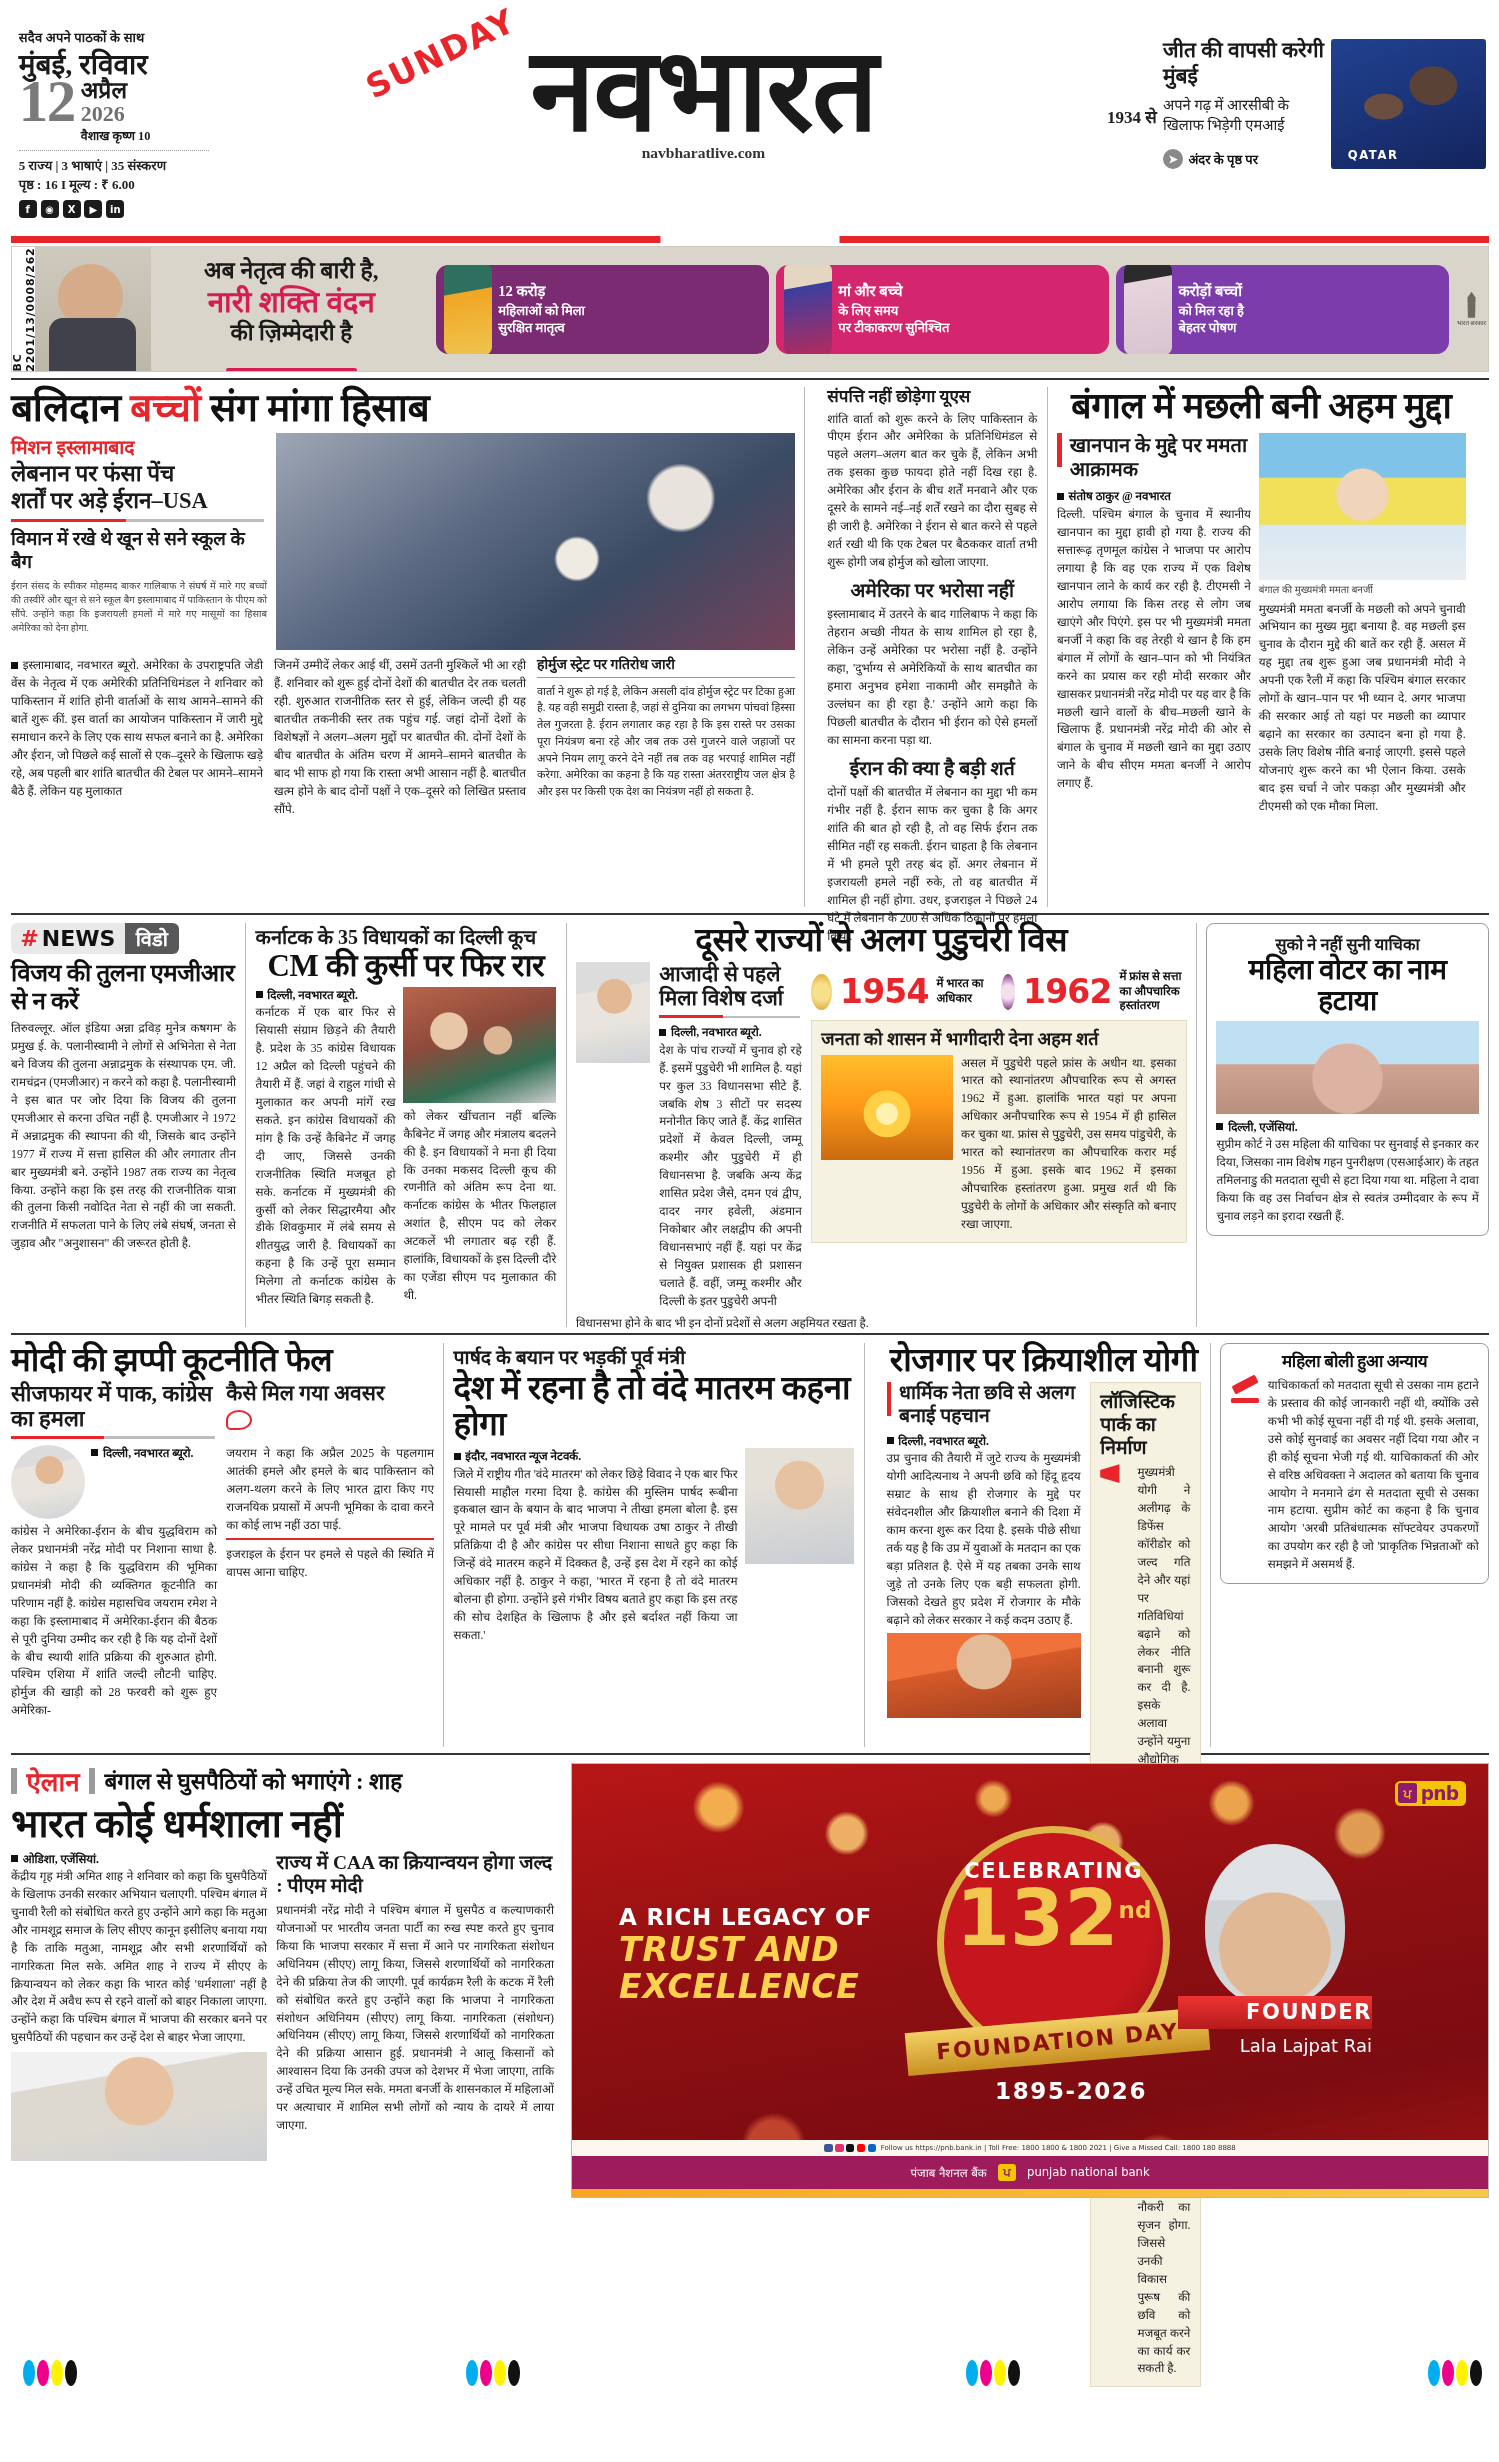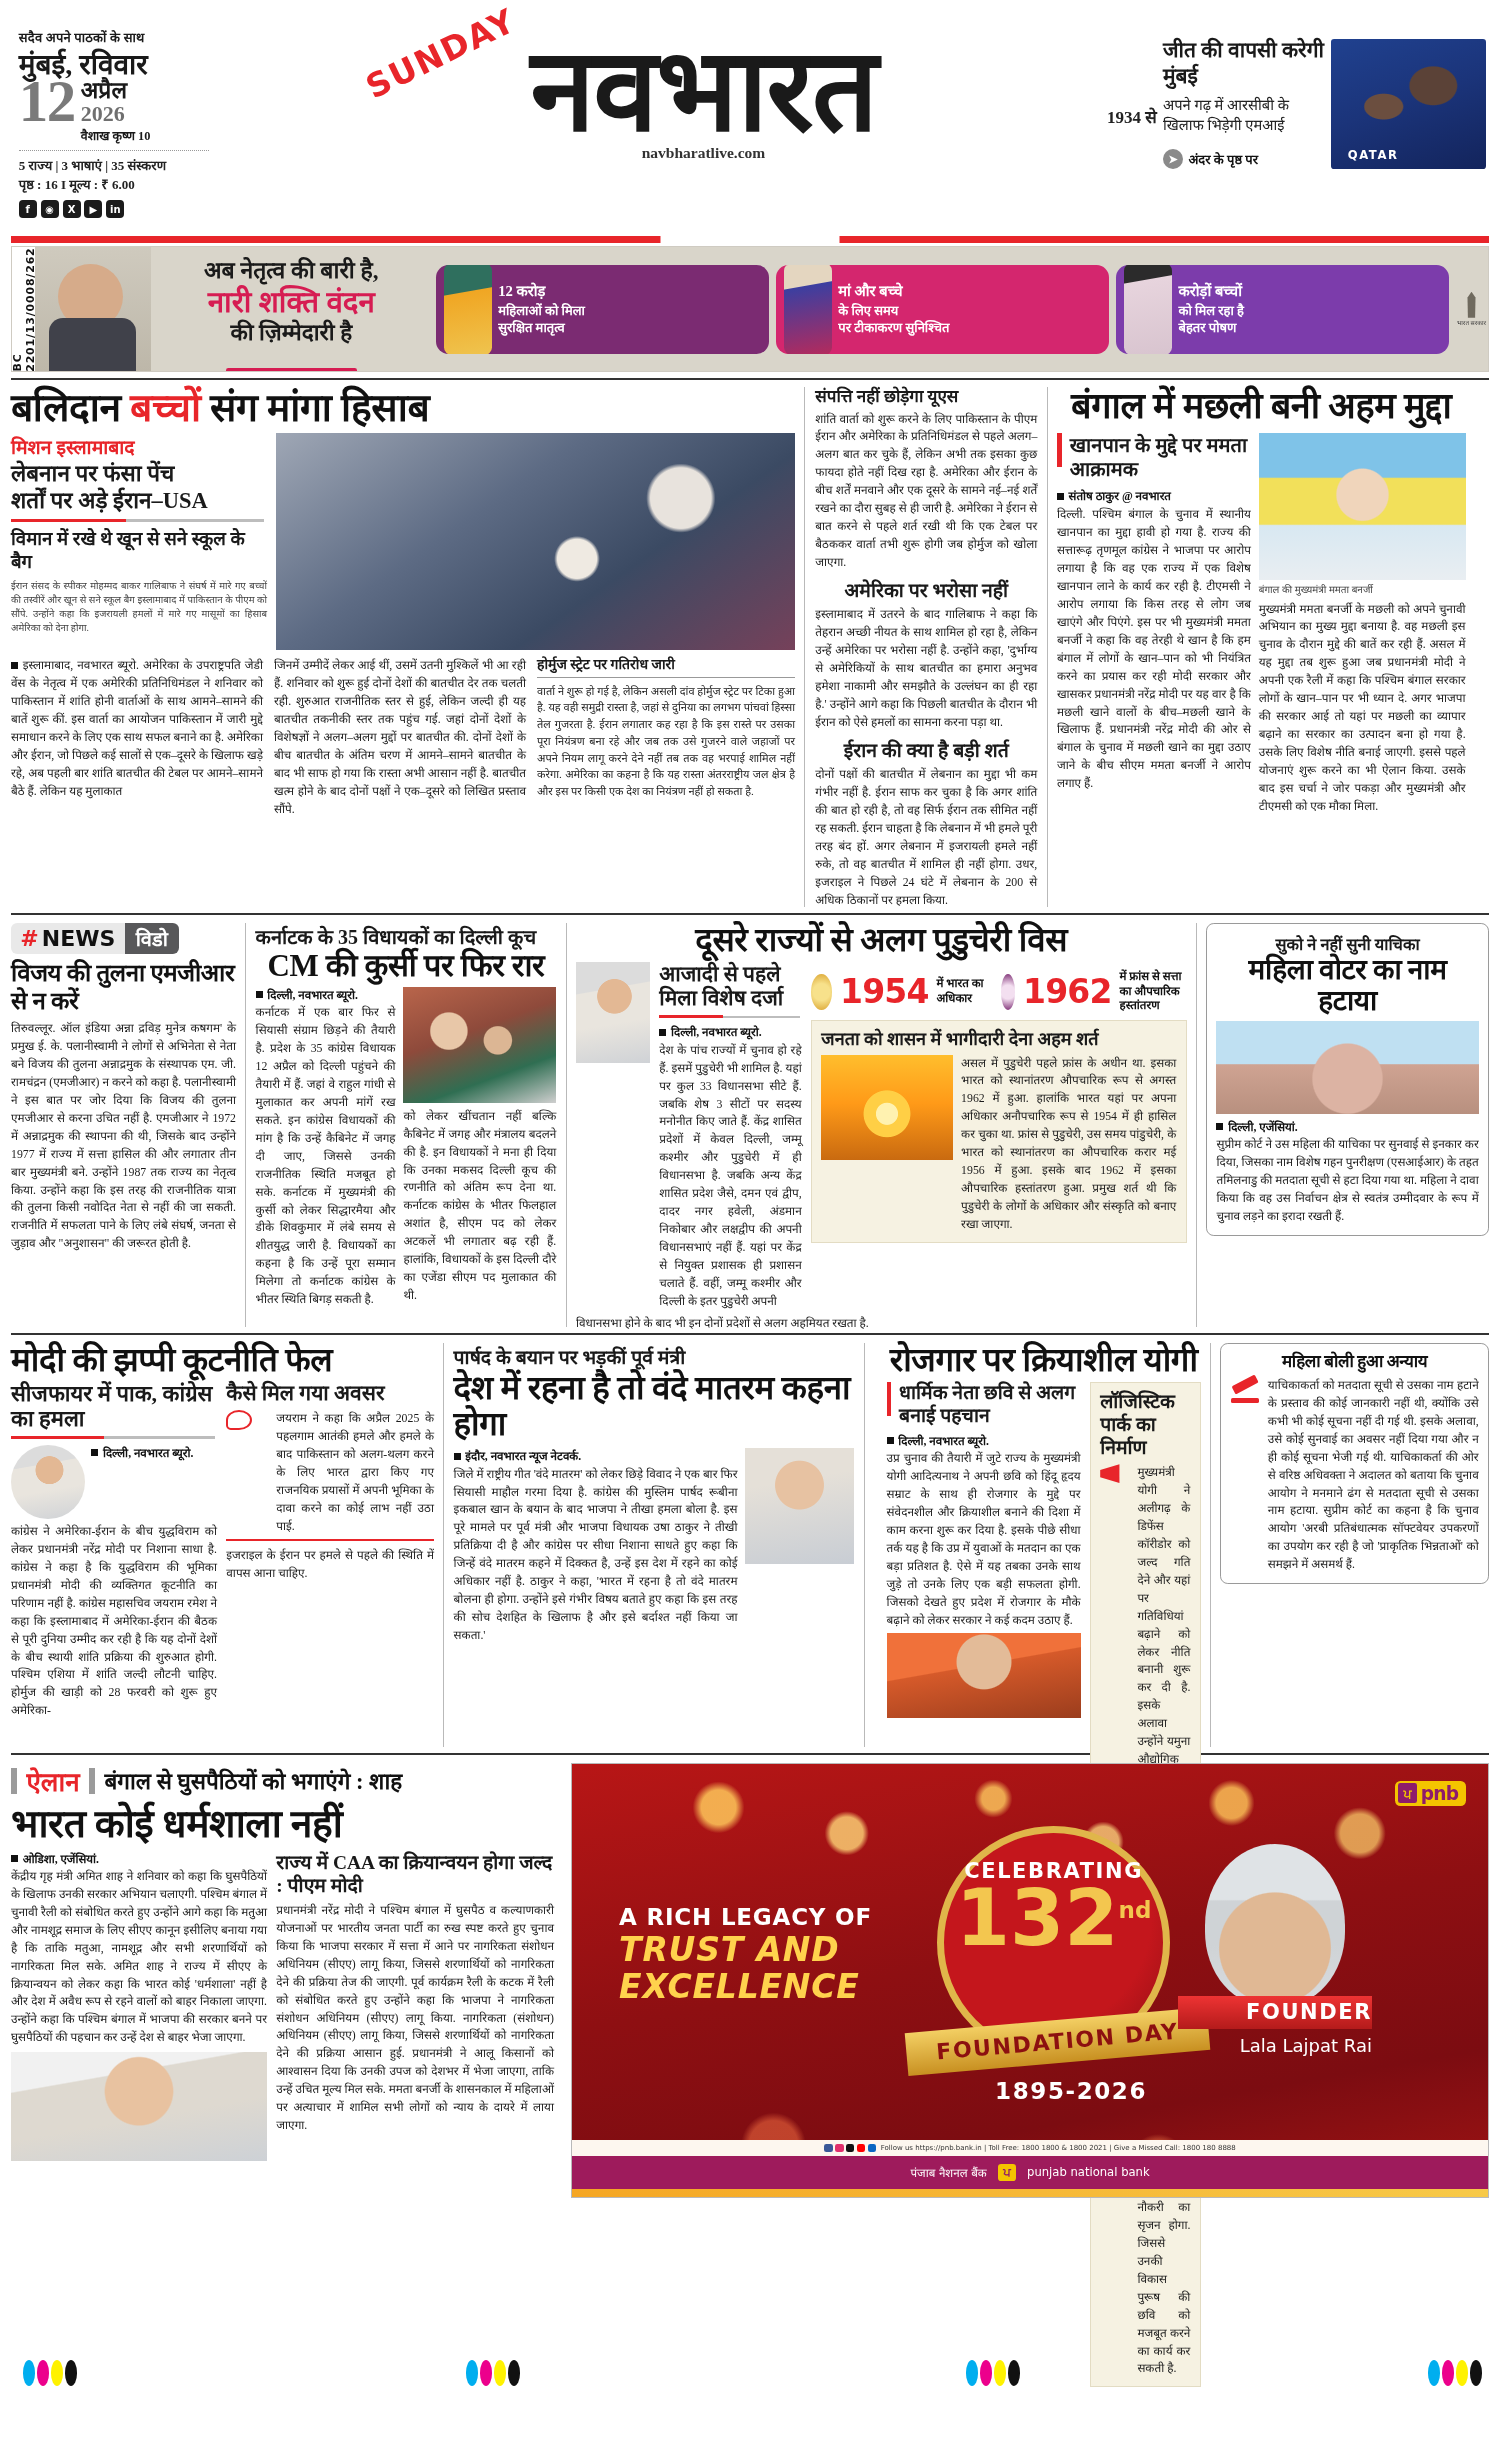--- a/index.html
+++ b/index.html
@@ -341,21 +341,21 @@
         <div style="width:252px;" class="body">
           <p>जिनमें उम्मीदें लेकर आई थीं, उसमें उतनी मुश्किलें भी आ रही हैं. शनिवार को शुरू हुई दोनों देशों की बातचीत देर तक चलती रही. शुरुआत राजनीतिक स्तर से हुई, लेकिन जल्दी ही यह बातचीत तकनीकी स्तर तक पहुंच गई. जहां दोनों देशों के विशेषज्ञों ने अलग–अलग मुद्दों पर बातचीत की. दोनों देशों के बीच बातचीत के अंतिम चरण में आमने–सामने बातचीत के बाद भी साफ हो गया कि रास्ता अभी आसान नहीं है. बातचीत खत्म होने के बाद दोनों पक्षों ने एक–दूसरे को लिखित प्रस्ताव सौंपे.</p>
         </div>
         <div style="flex:1;">
           <div class="subhead" style="font-size:14px; border-bottom:0.8px solid #999; padding-bottom:3.1px;">होर्मुज स्ट्रेट पर गतिरोध जारी</div>
           <div class="body" style="font-size:11px; margin-top:4.7px;">वार्ता ने शुरू हो गई है, लेकिन असली दांव होर्मुज स्ट्रेट पर टिका हुआ है. यह वही समुद्री रास्ता है, जहां से दुनिया का लगभग पांचवां हिस्सा तेल गुजरता है. ईरान लगातार कह रहा है कि इस रास्ते पर उसका पूरा नियंत्रण बना रहे और जब तक उसे गुजरने वाले जहाजों पर अपने नियम लागू करने देने नहीं तब तक वह भरपाई शामिल नहीं करेगा. अमेरिका का कहना है कि यह रास्ता अंतरराष्ट्रीय जल क्षेत्र है और इस पर किसी एक देश का नियंत्रण नहीं हो सकता है.</div>
         </div>
       </div>
     </div>
 
-    <div class="col vrule" style="width:233px; padding-left:10px;">
+    <div class="col vrule" style="width:233px; padding-left:22px;">
       <div class="subhead" style="font-size:17px;">संपत्ति नहीं छोड़ेगा यूएस</div>
       <div class="body" style="margin-top:3.9px;">शांति वार्ता को शुरू करने के लिए पाकिस्तान के पीएम ईरान और अमेरिका के प्रतिनिधिमंडल से पहले अलग–अलग बात कर चुके हैं, लेकिन अभी तक इसका कुछ फायदा होते नहीं दिख रहा है. अमेरिका और ईरान के बीच शर्तें मनवाने और एक दूसरे के सामने नई–नई शर्तें रखने का दौरा सुबह से ही जारी है. अमेरिका ने ईरान से बात करने से पहले शर्त रखी थी कि एक टेबल पर बैठककर वार्ता तभी शुरू होगी जब होर्मुज को खोला जाएगा.</div>
 
       <div class="subhead" style="font-size:19.4px; text-align:center; margin-top:7.8px;">अमेरिका पर भरोसा नहीं</div>
       <div class="body" style="margin-top:3.9px;">इस्लामाबाद में उतरने के बाद गालिबाफ ने कहा कि तेहरान अच्छी नीयत के साथ शामिल हो रहा है, लेकिन उन्हें अमेरिका पर भरोसा नहीं है. उन्होंने कहा, 'दुर्भाग्य से अमेरिकियों के साथ बातचीत का हमारा अनुभव हमेशा नाकामी और समझौते के उल्लंघन का ही रहा है.' उन्होंने आगे कहा कि पिछली बातचीत के दौरान भी ईरान को ऐसे हमलों का सामना करना पड़ा था.</div>
 
       <div class="subhead" style="font-size:19.4px; text-align:center; margin-top:7.8px;">ईरान की क्या है बड़ी शर्त</div>
       <div class="body" style="margin-top:3.9px;">दोनों पक्षों की बातचीत में लेबनान का मुद्दा भी कम गंभीर नहीं है. ईरान साफ कर चुका है कि अगर शांति की बात हो रही है, तो वह सिर्फ ईरान तक सीमित नहीं रह सकती. ईरान चाहता है कि लेबनान में भी हमले पूरी तरह बंद हों. अगर लेबनान में इजरायली हमले नहीं रुके, तो वह बातचीत में शामिल ही नहीं होगा. उधर, इजराइल ने पिछले 24 घंटे में लेबनान के 200 से अधिक ठिकानों पर हमला किया.</div>
     </div>
 
@@ -469,21 +469,21 @@
           <div class="subhead" style="font-size:22px; line-height:1.15;">सीजफायर में पाक, कांग्रेस का हमला</div>
           <div class="rule-split"><span class="redbar"></span><span class="greybar"></span></div>
           <div style="display:flex; gap:6.2px;">
             <div class="photo ph-rahul" style="width:74px; height:74px; border-radius:50%;"></div>
             <div class="byline"><span class="sq"></span><span>दिल्ली, नवभारत ब्यूरो.</span></div>
           </div>
           <div class="body" style="margin-top:3.9px;">कांग्रेस ने अमेरिका-ईरान के बीच युद्धविराम को लेकर प्रधानमंत्री नरेंद्र मोदी पर निशाना साधा है. कांग्रेस ने कहा है कि युद्धविराम की भूमिका प्रधानमंत्री मोदी की व्यक्तिगत कूटनीति का परिणाम नहीं है. कांग्रेस महासचिव जयराम रमेश ने कहा कि इस्लामाबाद में अमेरिका-ईरान की बैठक से पूरी दुनिया उम्मीद कर रही है कि यह दोनों देशों के बीच स्थायी शांति प्रक्रिया की शुरुआत होगी. पश्चिम एशिया में शांति जल्दी लौटनी चाहिए. होर्मुज की खाड़ी को 28 फरवरी को शुरू हुए अमेरिका-</div>
         </div>
         <div style="flex:1;">
           <div class="subhead" style="font-size:21px;">कैसे मिल गया अवसर</div>
-          <div style="display:flex; gap:24px; margin-top:4.7px;">
+          <div style="display:flex; gap:15px; margin-top:4.7px;flex-direction:column;">
             <span class="icon-quote"></span>
             <div class="body" style="flex:1;">जयराम ने कहा कि अप्रैल 2025 के पहलगाम आतंकी हमले और हमले के बाद पाकिस्तान को अलग-थलग करने के लिए भारत द्वारा किए गए राजनयिक प्रयासों में अपनी भूमिका के दावा करने का कोई लाभ नहीं उठा पाई.</div>
           </div>
           <div class="rule-split" style="margin-top:3.1px;">
               <span style="display:block;height:2.3px;background:#e8252a;width:100%;"></span>
             </div>
           <div class="body">इजराइल के ईरान पर हमले से पहले की स्थिति में वापस आना चाहिए.</div>
         </div>
       </div>
     </div>

